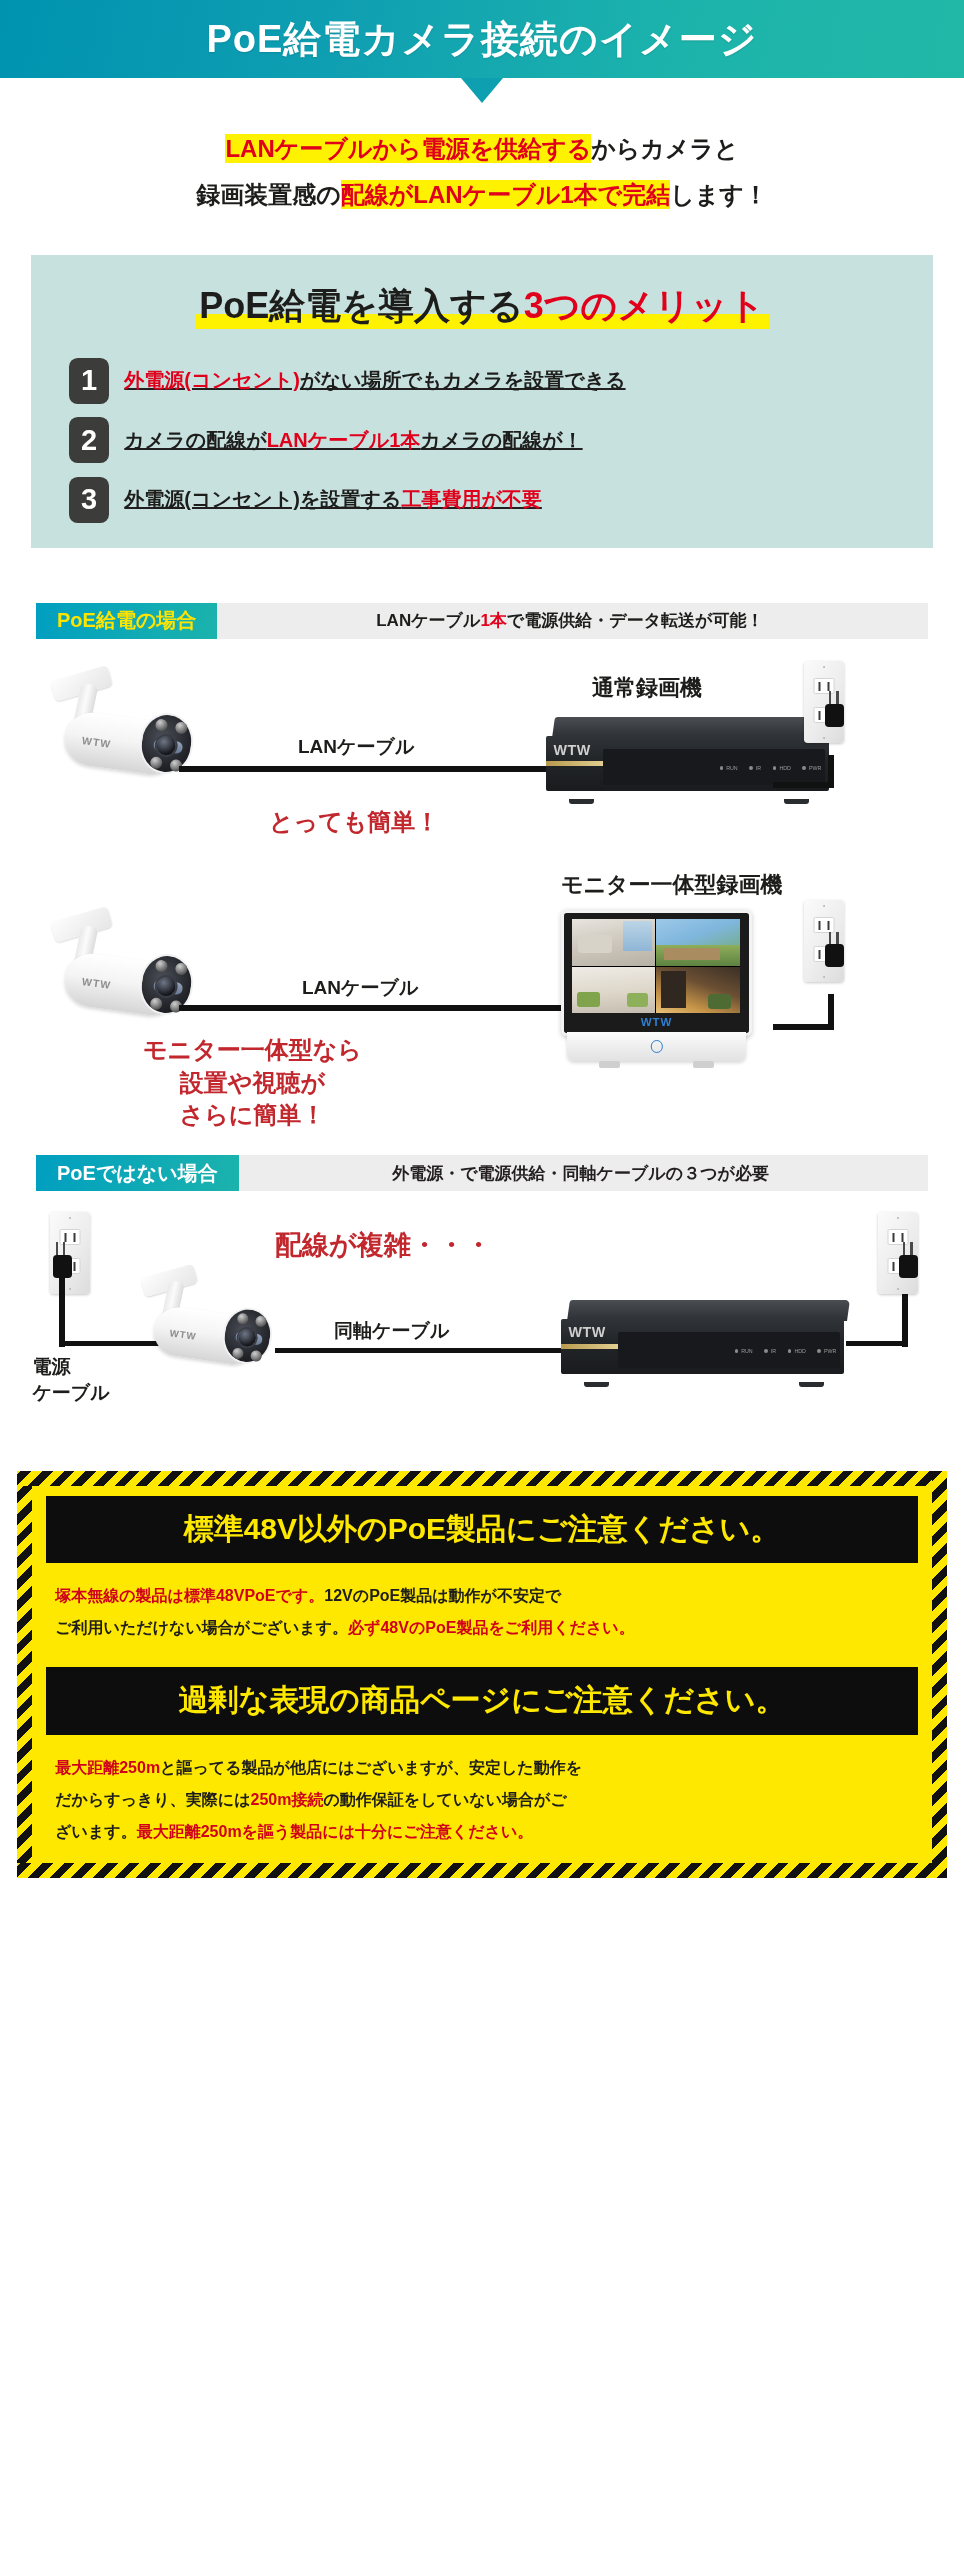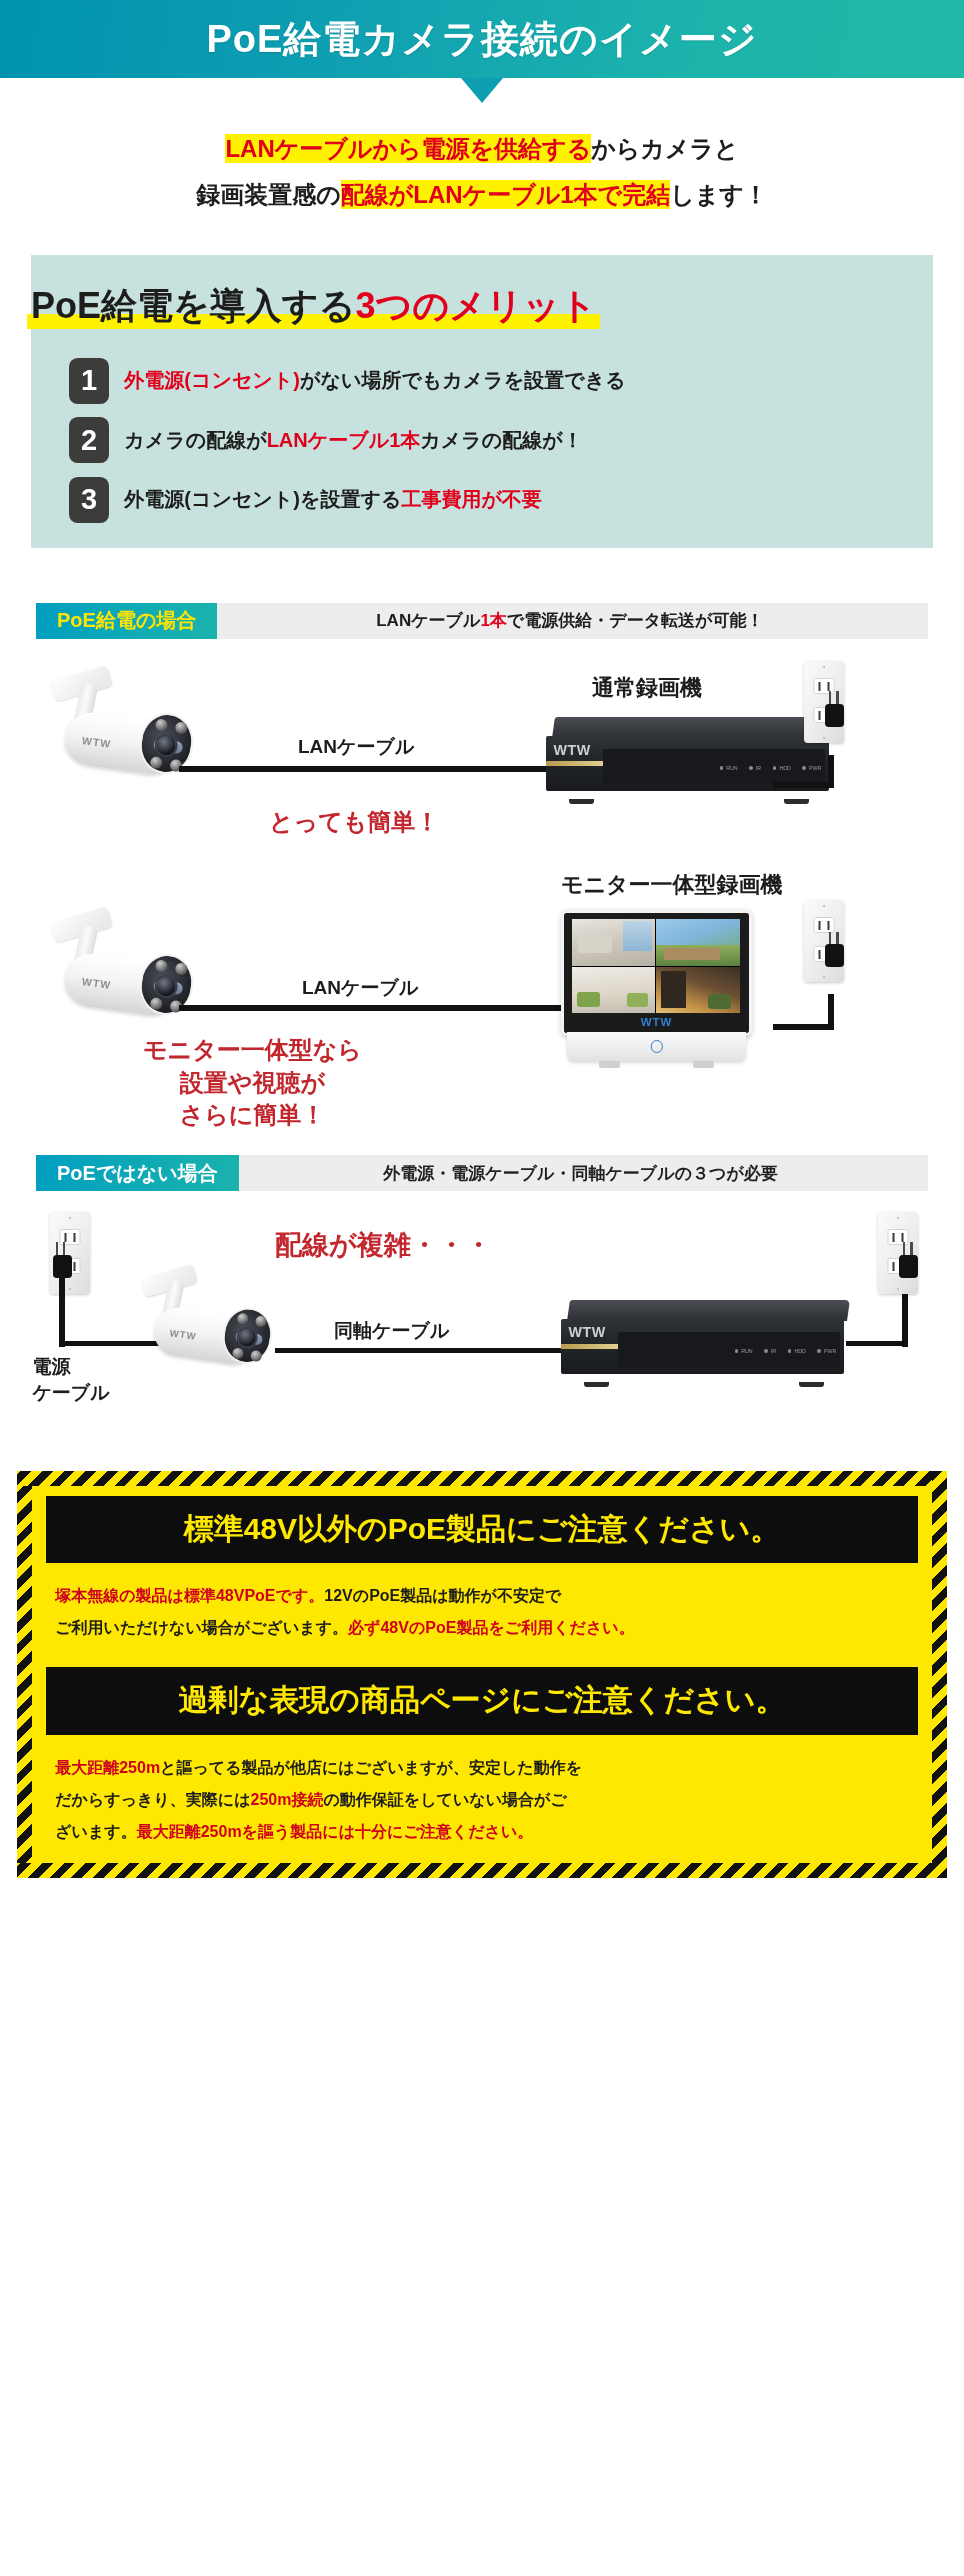--- a/index.html
+++ b/index.html
@@ -43,21 +43,21 @@
   .hl { background: #fff200; padding: 1px 0; }
   .red { color: #e0001b; }
   .blk { color: #1d1d1b; }
 
   
   .merits {
     margin: 21px 31px 0;
     background: #c7e1df;
     padding: 23px 0 25px;
   }
-  .merits-title-wrap { text-align: left; position: relative; padding: 3.8px 0 13.4px; }
+  .merits-title-wrap { text-align: center; position: relative; padding: 3.8px 0 13.4px; }
   .merits-title {
     display: inline-block;
     position: relative;
     font-size: 36px; font-weight: bold; letter-spacing: 0px;
     white-space: nowrap;
     z-index: 2;
   }
   .merits-title .ul-bar {
     position: absolute; left: -3.8px; right: -3.8px; bottom: 1.9px; height: 15.3px;
     background: #fff200; z-index: -1;
@@ -69,21 +69,21 @@
   .merit-badge {
     flex: 0 0 auto;
     width: 40px; height: 46px;
     background: #3c3c3a;
     border-radius: 8.6px;
     color: #ffffff;
     font-size: 29px; font-weight: bold;
     display: flex; align-items: center; justify-content: center;
     margin-right: 15.3px;
   }
-  .merit-text { font-size: 20px; font-weight: bold; white-space: nowrap; }
+  .merit-text { font-size: 20px; font-weight: bold; white-space: nowrap; text-decoration: underline; }
   .merit-text .big { font-size: 20px; }
 
   
   .section-head {
     margin: 0 36px;
     display: flex; align-items: stretch;
     background: #ededed;
     height: 36px;
   }
   .section-chip {
@@ -520,21 +520,21 @@
         </div>
       <div class="body" style="left:-3.8px; top:0;"></div>
     </div>
   </div>
 
   <div style="height:52px"></div>
   <div class="section-head">
     <div class="section-chip">
       <span class="chip-white">PoEではない場合</span>
     </div>
-    <div class="section-note">外電源・電源ケーブル・同軸ケーブルの３つが必要</div>
+    <div class="section-note">外電源・で電源供給・同軸ケーブルの３つが必要</div>
   </div>
 
   <div class="diagram d3" style="margin-top:13.4px">
 
     <div class="outlet" style="left:31px; top:7.6px;">
       <div class="plate"></div>
       <span class="screw t"></span>
       <div class="socket t">
           <i></i>
           <i></i>

